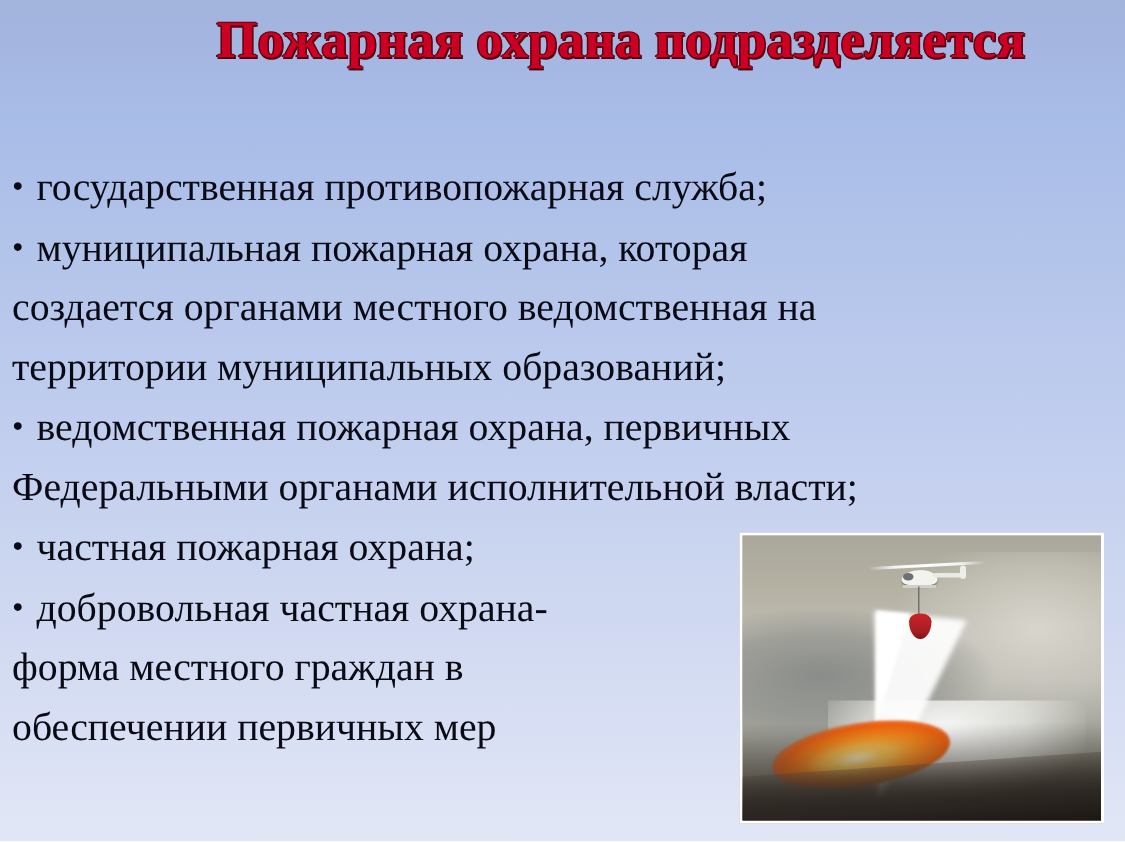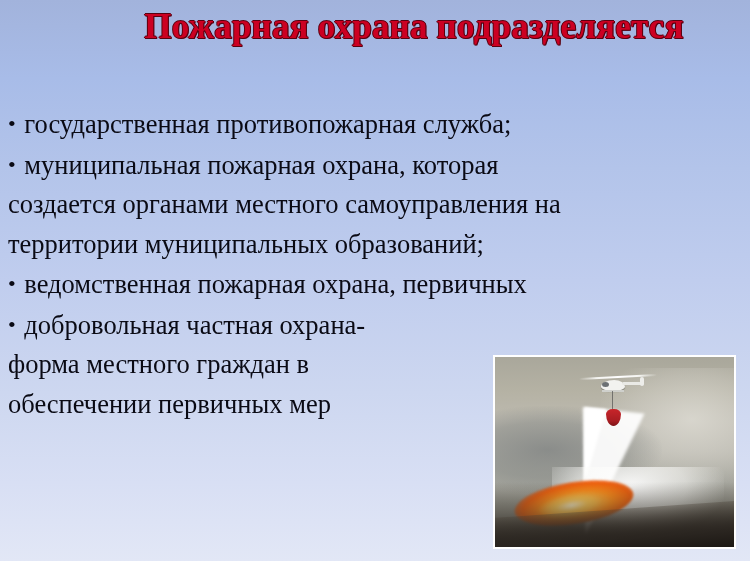--- a/index.html
+++ b/index.html
@@ -312,23 +312,25 @@
 
 <div id="slide">
 
   <div id="title-block">
     <span class="title-line">Пожарная охрана подразделяется</span>
   </div>
 
   <div id="body-text">
     <p class="para"><span class="bullet-dot">•</span> <span>государственная противопожарная служба;</span></p>
     <p class="para"><span class="bullet-dot">•</span> <span>муниципальная пожарная охрана, которая</span></p>
-    <p class="para"><span>создается органами местного самоуправления на</span></p>
+    <p class="para"><span>создается органами местного ведомственная на</span></p>
     <p class="para"><span>территории муниципальных образований;</span></p>
     <p class="para"><span class="bullet-dot">•</span> <span>ведомственная пожарная охрана, первичных</span></p>
+    <p class="para"><span>Федеральными органами исполнительной власти;</span></p>
+    <p class="para"><span class="bullet-dot">•</span> <span>частная пожарная охрана;</span></p>
     <p class="para"><span class="bullet-dot">•</span> <span>добровольная частная охрана-</span></p>
     <p class="para"><span>форма местного граждан в</span></p>
     <p class="para"><span>обеспечении первичных мер</span></p>
   </div>
 
   <div id="photo">
     <div class="scene">
       <div class="sky"></div>
       <div class="smoke-b"></div>
       <div class="smoke-a"></div>

